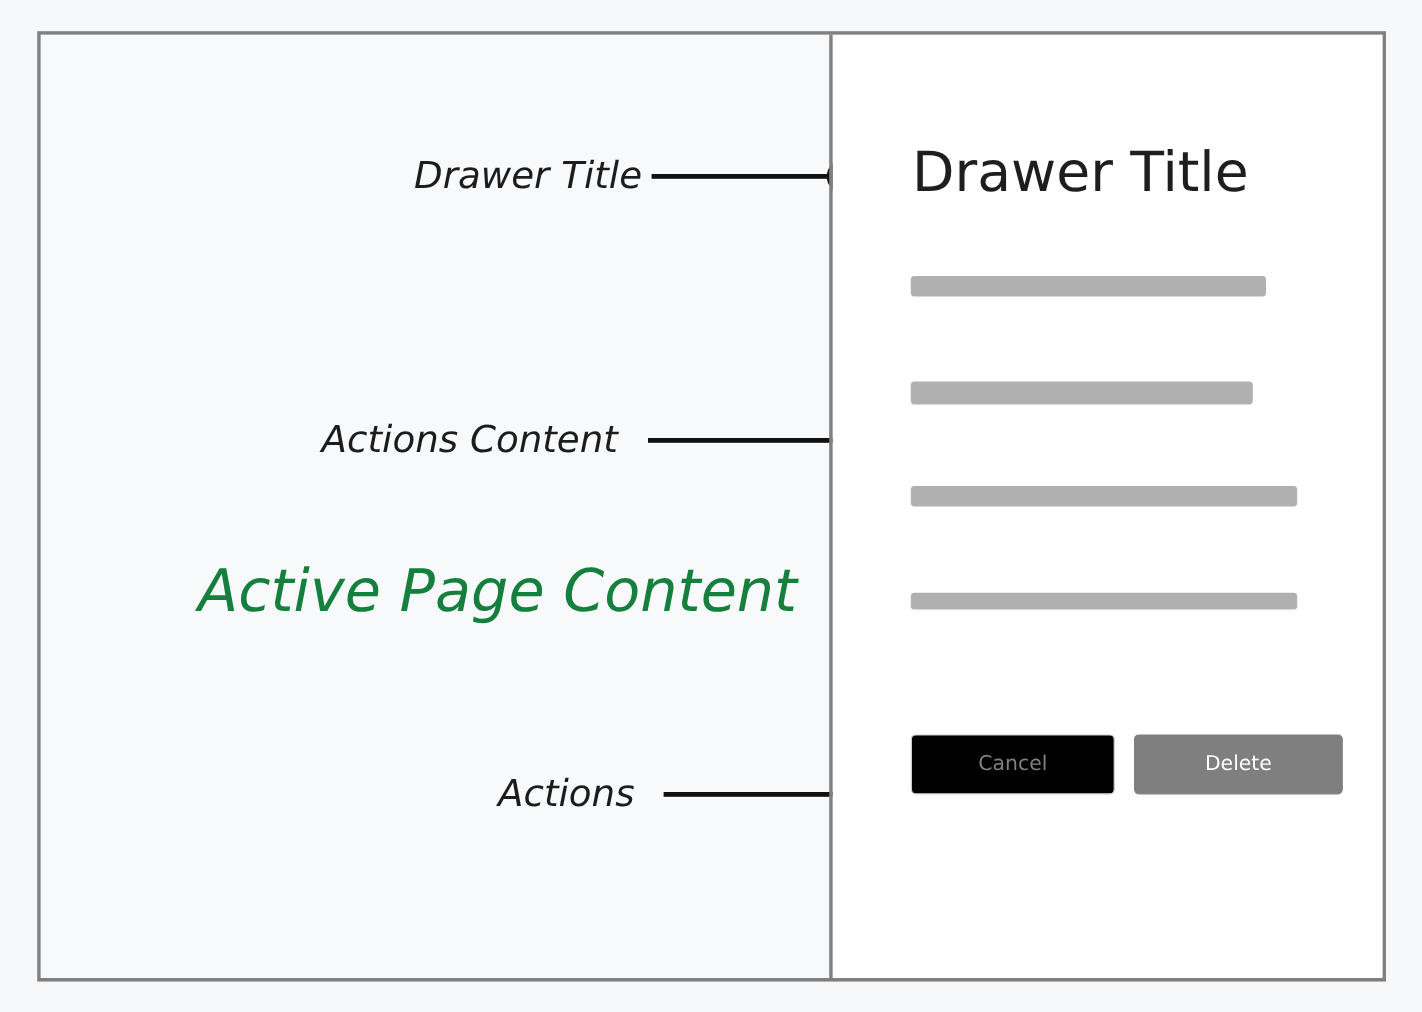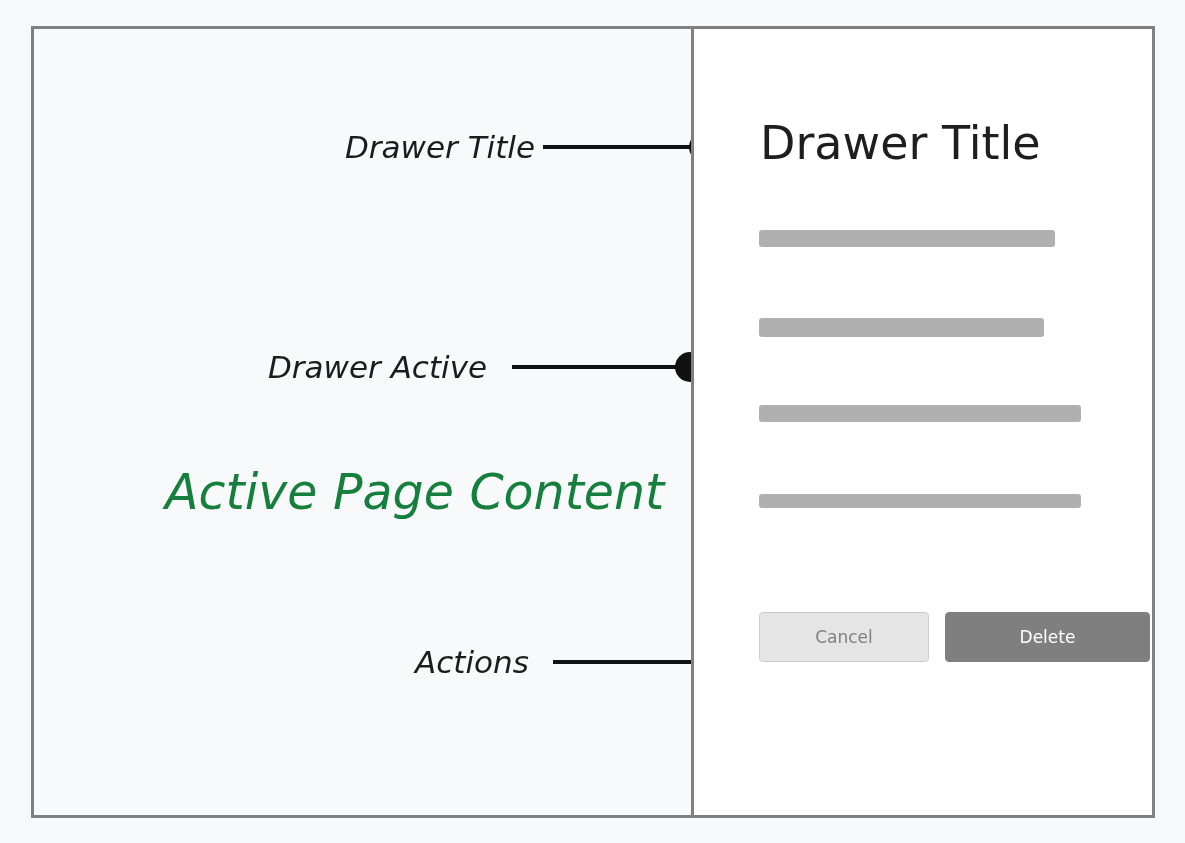--- a/index.html
+++ b/index.html
@@ -149,26 +149,26 @@
     box-sizing: border-box;
     display: flex;
     align-items: center;
     justify-content: center;
     cursor: pointer;
     height: 50px;
     padding: 0;
   }
   .btn-cancel {
     width: 170px;
-    background: #e5e5e5;
+    background: #000000;
     border: 1px solid #cccccc;
     color: #808080;
   }
   .btn-delete {
-    width: 205px;
+    width: 174px;
     margin-left: 16px;
     background: #7f7f7f;
     border: 1px solid #7f7f7f;
     color: #ffffff;
   }
 </style>
 </head>
 <body>
 
 <div id="stage">
@@ -178,21 +178,21 @@
 
       <div class="page-content-text">Active Page Content</div>
 
       <div class="callout" id="callout-title">
         <span class="callout-label">Drawer Title</span>
         <span class="callout-line"></span>
         <span class="callout-dot"></span>
       </div>
 
       <div class="callout" id="callout-content">
-        <span class="callout-label">Drawer Active</span>
+        <span class="callout-label">Actions Content</span>
         <span class="callout-line"></span>
         <span class="callout-dot"></span>
       </div>
 
       <div class="callout" id="callout-actions">
         <span class="callout-label">Actions</span>
         <span class="callout-line"></span>
         <span class="callout-dot"></span>
       </div>
 

